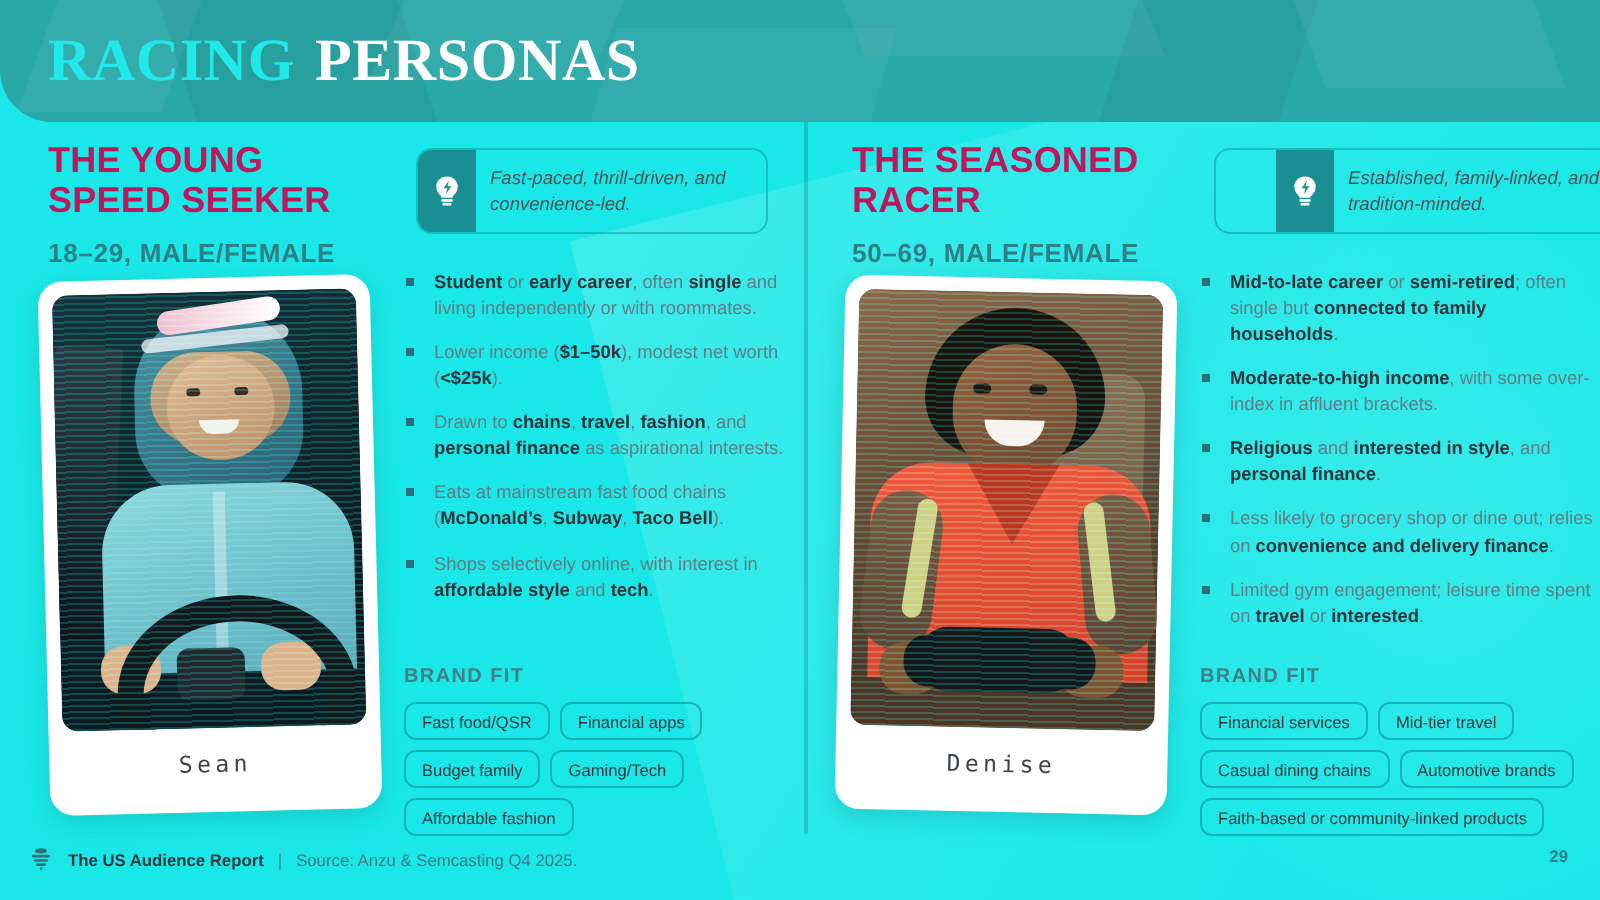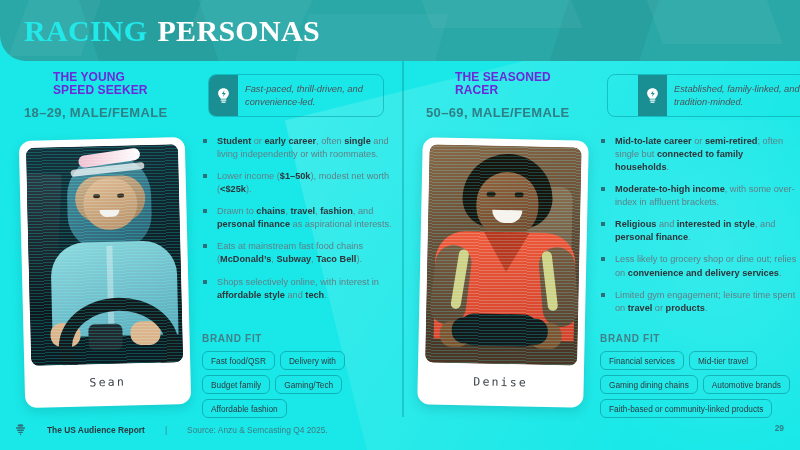--- a/index.html
+++ b/index.html
@@ -37,21 +37,21 @@
 
   
   .vdiv{position:absolute;left:402px;top:61px;width:1.5px;height:356px;background:rgba(0,110,120,.28);}
 
   
   .panel{position:absolute;top:61px;width:400px;height:356px;}
   .panel.left{left:0;}
   .panel.right{left:402px;}
 
   .p-head{position:absolute;left:24px;top:10px;width:176px;}
-  .p-title{font-size:12px;font-weight:800;color:#6d28d9;line-height:1.1;letter-spacing:.1px;margin-left:29px;}
+  .p-title{font-size:18px;font-weight:800;color:#be185d;line-height:1.1;letter-spacing:.1px;}
   .p-sub{margin-top:8px;font-size:13px;font-weight:800;color:#2f7f86;letter-spacing:.35px;}
 
   
   .tag-wrap{position:absolute;left:208px;top:13px;width:174px;height:41px;
     border:1.3px solid rgba(0,130,140,.42);border-radius:8px;display:flex;align-items:stretch;overflow:hidden;}
   .panel.right .tag-wrap{left:205px;width:178px;padding-left:30px;}
   .tag-ico{width:29px;background:#1a8f93;display:flex;align-items:center;justify-content:center;flex:none;}
   .tag-txt{flex:1;display:flex;align-items:center;padding:0 7px;
     font-size:9.3px;font-style:italic;font-weight:500;color:#4b5359;line-height:1.32;}
 
@@ -132,21 +132,21 @@
   
   .brand{position:absolute;left:202px;top:272px;width:196px;}
   .panel.right .brand{left:198px;width:200px;}
   .brand-h{font-size:10px;font-weight:800;letter-spacing:.7px;color:#3f8089;margin-bottom:7px;}
   .chips{display:flex;flex-wrap:wrap;gap:5px;}
   .chip{border:1.1px solid rgba(0,115,125,.45);border-radius:6px;padding:3.5px 8px;
     font-size:8.3px;color:#2f3a40;white-space:nowrap;background:transparent;}
 
   
   .footer{position:absolute;left:0;bottom:0;width:800px;height:33px;}
-  .fbar{position:absolute;left:14px;top:6px;display:flex;align-items:center;gap:20px;}
+  .fbar{position:absolute;left:14px;top:6px;display:flex;align-items:center;gap:7px;}
   .flogo{width:13px;height:13px;display:block;}
   .fname{font-size:8.4px;font-weight:800;color:#2c3940;}
   .fsep{font-size:8.4px;color:#3f8089;}
   .fsrc{font-size:8.4px;color:#3d7c84;}
   .pagenum{position:absolute;right:16px;top:6px;font-size:8.4px;font-weight:700;color:#2f7d86;}
 </style>
 </head>
 <body>
 
 <div class="slide">
@@ -223,21 +223,21 @@
       <div class="bullet">Lower income (<b>$1–50k</b>), modest net worth (<b>&lt;$25k</b>).</div>
       <div class="bullet">Drawn to <b>chains</b>, <b>travel</b>, <b>fashion</b>, and <b>personal finance</b> as aspirational interests.</div>
       <div class="bullet">Eats at mainstream fast food chains (<b>McDonald’s</b>, <b>Subway</b>, <b>Taco Bell</b>).</div>
       <div class="bullet">Shops selectively online, with interest in <b>affordable style</b> and <b>tech</b>.</div>
     </div>
 
     <div class="brand">
       <div class="brand-h">BRAND FIT</div>
       <div class="chips">
         <div class="chip">Fast food/QSR</div>
-        <div class="chip">Delivery with</div>
+        <div class="chip">Financial apps</div>
         <div class="chip">Budget family</div>
         <div class="chip">Gaming/Tech</div>
         <div class="chip">Affordable fashion</div>
       </div>
     </div>
   </div>
 
   <div class="panel right">
 
     <div class="p-head">
@@ -284,30 +284,30 @@
         </div>
         <div class="scan"></div>
       </div>
       <div class="pname">Denise</div>
     </div>
 
     <div class="bullets">
       <div class="bullet"><b>Mid-to-late career</b> or <b>semi-retired</b>; often single but <b>connected to family households</b>.</div>
       <div class="bullet"><b>Moderate-to-high income</b>, with some over-index in affluent brackets.</div>
       <div class="bullet"><b>Religious</b> and <b>interested in style</b>, and <b>personal finance</b>.</div>
-      <div class="bullet">Less likely to grocery shop or dine out; relies on <b>convenience and delivery services</b>.</div>
-      <div class="bullet">Limited gym engagement; leisure time spent on <b>travel</b> or <b>products</b>.</div>
+      <div class="bullet">Less likely to grocery shop or dine out; relies on <b>convenience and delivery finance</b>.</div>
+      <div class="bullet">Limited gym engagement; leisure time spent on <b>travel</b> or <b>interested</b>.</div>
     </div>
 
     <div class="brand">
       <div class="brand-h">BRAND FIT</div>
       <div class="chips">
         <div class="chip">Financial services</div>
         <div class="chip">Mid-tier travel</div>
-        <div class="chip">Gaming dining chains</div>
+        <div class="chip">Casual dining chains</div>
         <div class="chip">Automotive brands</div>
         <div class="chip">Faith-based or community-linked products</div>
       </div>
     </div>
   </div>
 
   <div class="footer">
     <div class="fbar">
       <svg class="flogo" viewBox="0 0 24 24" aria-hidden="true">
         <ellipse cx="12" cy="4.5" rx="5.5" ry="2.4" fill="#2c6f79"></ellipse>

